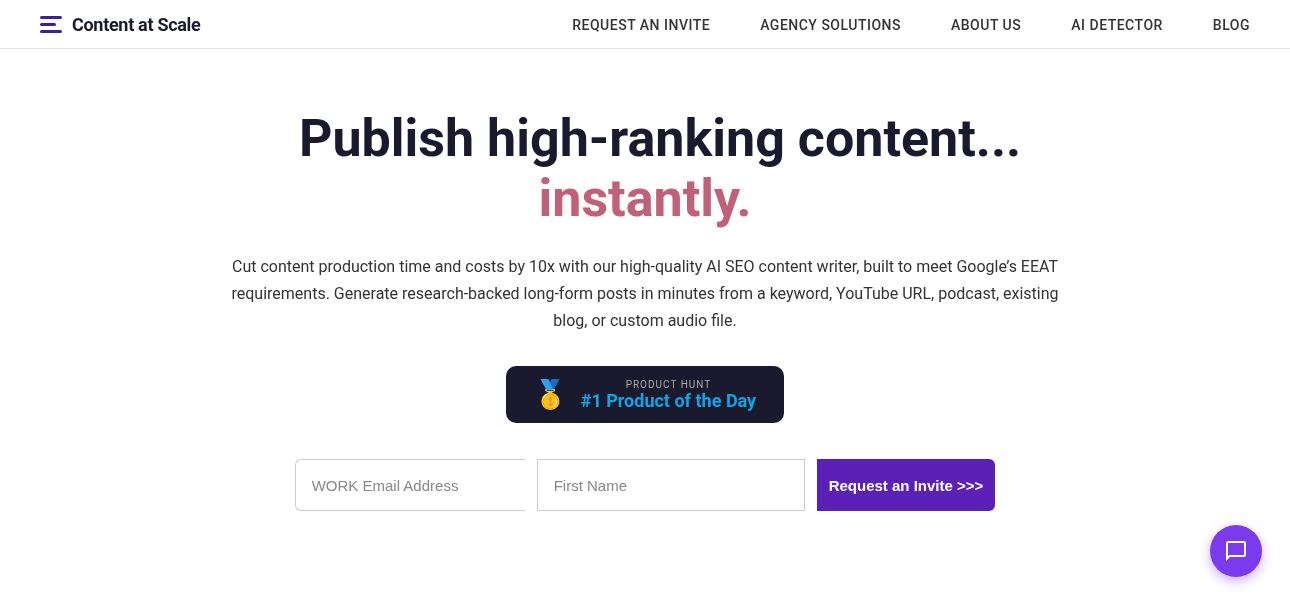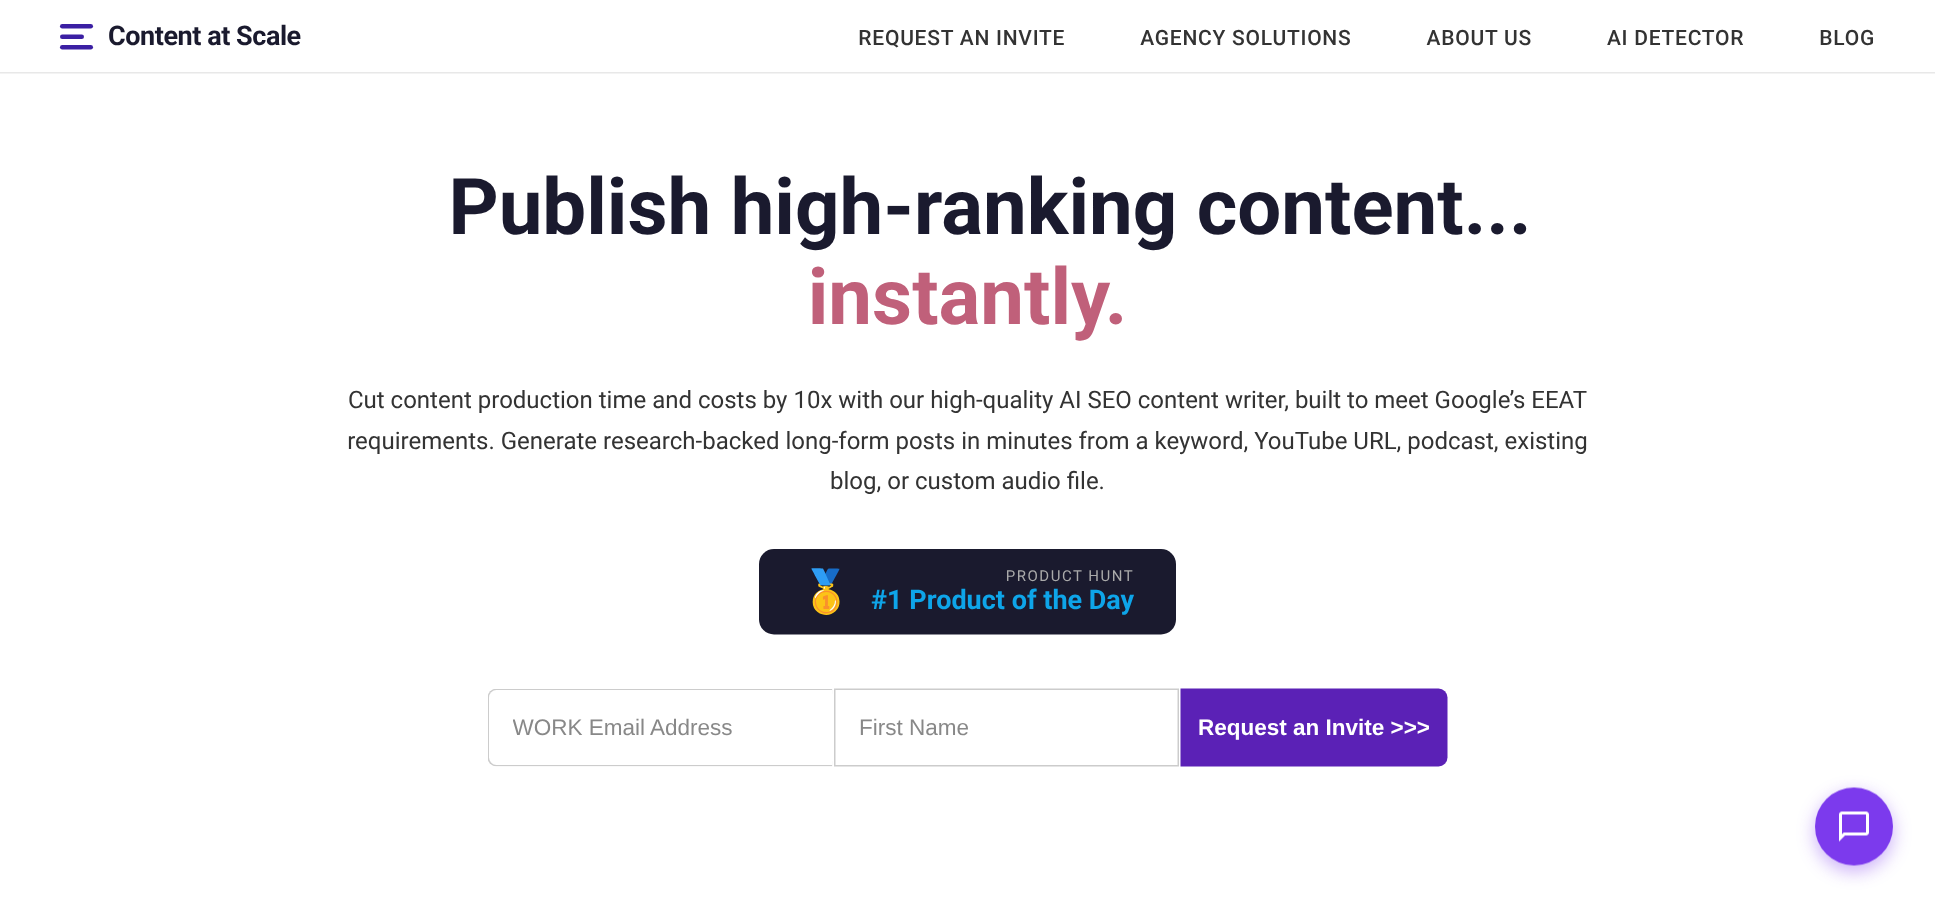--- a/index.html
+++ b/index.html
@@ -119,62 +119,62 @@
       cursor: pointer;
     }
 
     .medal-icon {
       font-size: 28px;
     }
 
     .badge-text-area {
       display: flex;
       flex-direction: column;
-      align-items: flex-end;
+      align-items: center;
     }
 
     .badge-label {
       font-size: 10px;
       letter-spacing: 1px;
       color: #aaaaaa;
       text-transform: uppercase;
     }
 
     .badge-title {
       font-size: 18px;
       font-weight: 700;
       color: #0ea5e9;
     }
 
     
     .form-row {
       display: flex;
       align-items: center;
-      gap: 1px;
+      gap: 12px;
       margin-bottom: 20px;
     }
 
     .form-input {
       height: 52px;
       padding: 0 16px;
       border: 1.5px solid #ccc;
       font-size: 15px;
       color: #555;
       outline: none;
       background: #fff;
     }
 
     .form-input:first-child {
       width: 230px;
       border-right: none;
       border-radius: 6px 0 0 6px;
     }
 
     .form-input:nth-child(2) {
-      width: 230px;
+      width: 268px;
       border-radius: 0;
     }
 
     .form-input::placeholder {
       color: #888;
     }
 
     .cta-button {
       height: 52px;
       padding: 0 12px;

